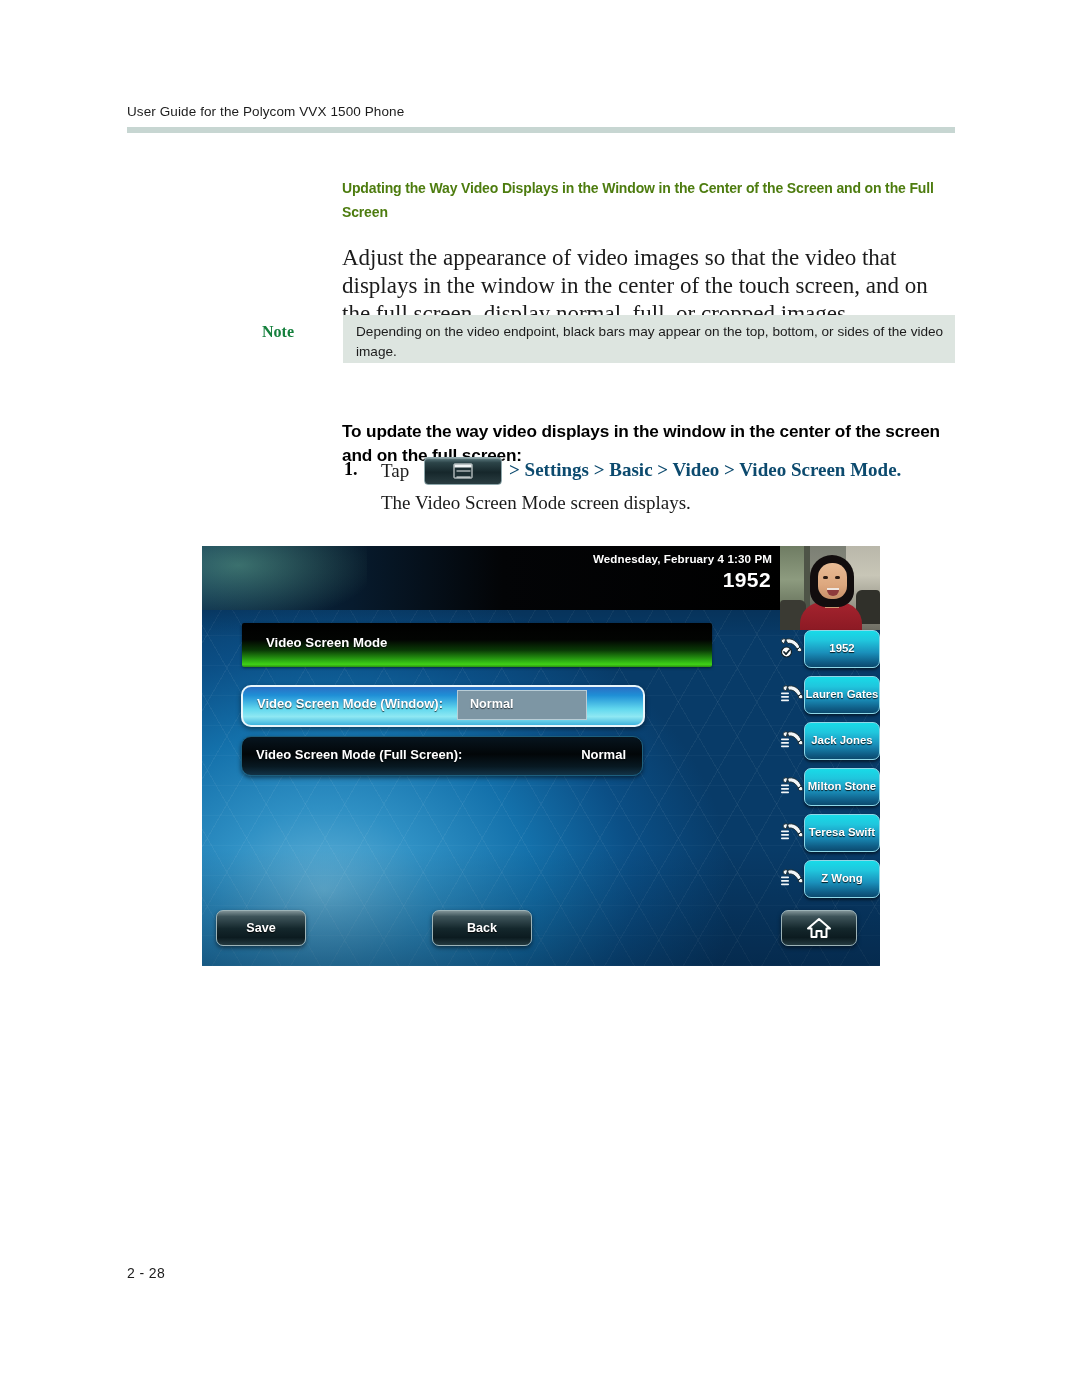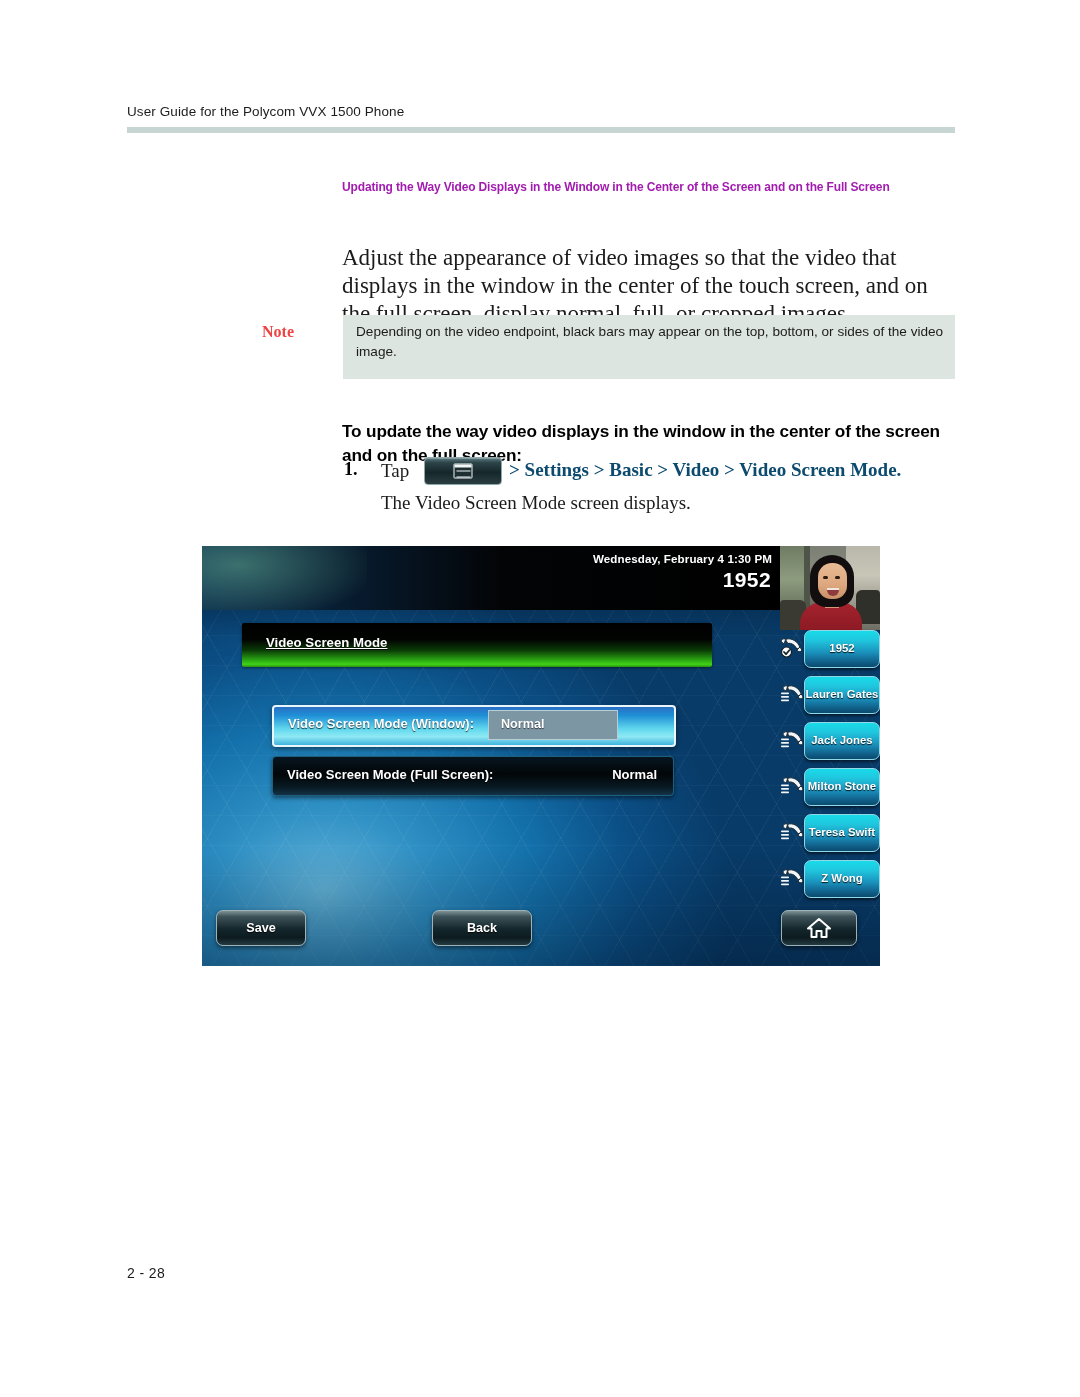--- a/index.html
+++ b/index.html
@@ -36,23 +36,23 @@
   }
 
   
   .section-heading {
     position: absolute;
     left: 342px;
     top: 168px;
     width: 615px;
     font-family: "Liberation Sans", sans-serif;
     font-weight: bold;
-    font-size: 12px;
+    font-size: 14px;
     line-height: 23.5px;
-    color: #a21caf;
+    color: #4d7c0f;
     letter-spacing: -0.15px;
   }
 
   
   .body-para {
     position: absolute;
     left: 342px;
     top: 221px;
     width: 618px;
     font-family: "Liberation Serif", serif;
@@ -70,28 +70,28 @@
     height: 52px;
   }
   .note-label {
     position: absolute;
     left: 0;
     top: 8px;
     width: 80px;
     font-family: "Liberation Serif", serif;
     font-weight: bold;
     font-size: 16px;
-    color: #ef4444;
+    color: #15803d;
   }
   .note-box {
     position: absolute;
     left: 81px;
     top: 0;
     width: 612px;
-    height: 64px;
+    height: 48px;
     background: #dde5e0;
   }
   .note-text {
     position: absolute;
     left: 13px;
     top: 7px;
     width: 590px;
     font-family: "Liberation Sans", sans-serif;
     font-size: 13.6px;
     line-height: 19.5px;
@@ -327,31 +327,29 @@
     box-shadow: 0 1px 3px rgba(0,0,0,.5);
   }
   .screen-title span {
     position: absolute;
     left: 24px;
     top: 12px;
     font-size: 13.2px;
     font-weight: bold;
     color: #ffffff;
     text-shadow: 0 1px 1px rgba(0,0,0,.8);
-    text-decoration: underline;
   }
 
   
   .menu-row {
     position: absolute;
-    left: 70px;
+    left: 39px;
     width: 400px;
     height: 38px;
-    border-radius: 4px;
-    margin-top: 20px;
+    border-radius: 10px;
   }
   .menu-row.selected {
     top: 139px;
     background: linear-gradient(180deg, #2a6fc4 0%, #1f8fd6 22%, #62d8ee 58%, #8fe8f3 78%, #3fb4dd 100%);
     border: 2px solid #e9f6fb;
     box-shadow: 0 2px 5px rgba(0,0,0,.45);
   }
   .menu-row.normal {
     top: 190px;
     background: linear-gradient(180deg, #07151f 0%, #020608 45%, #081922 78%, #123246 100%);

